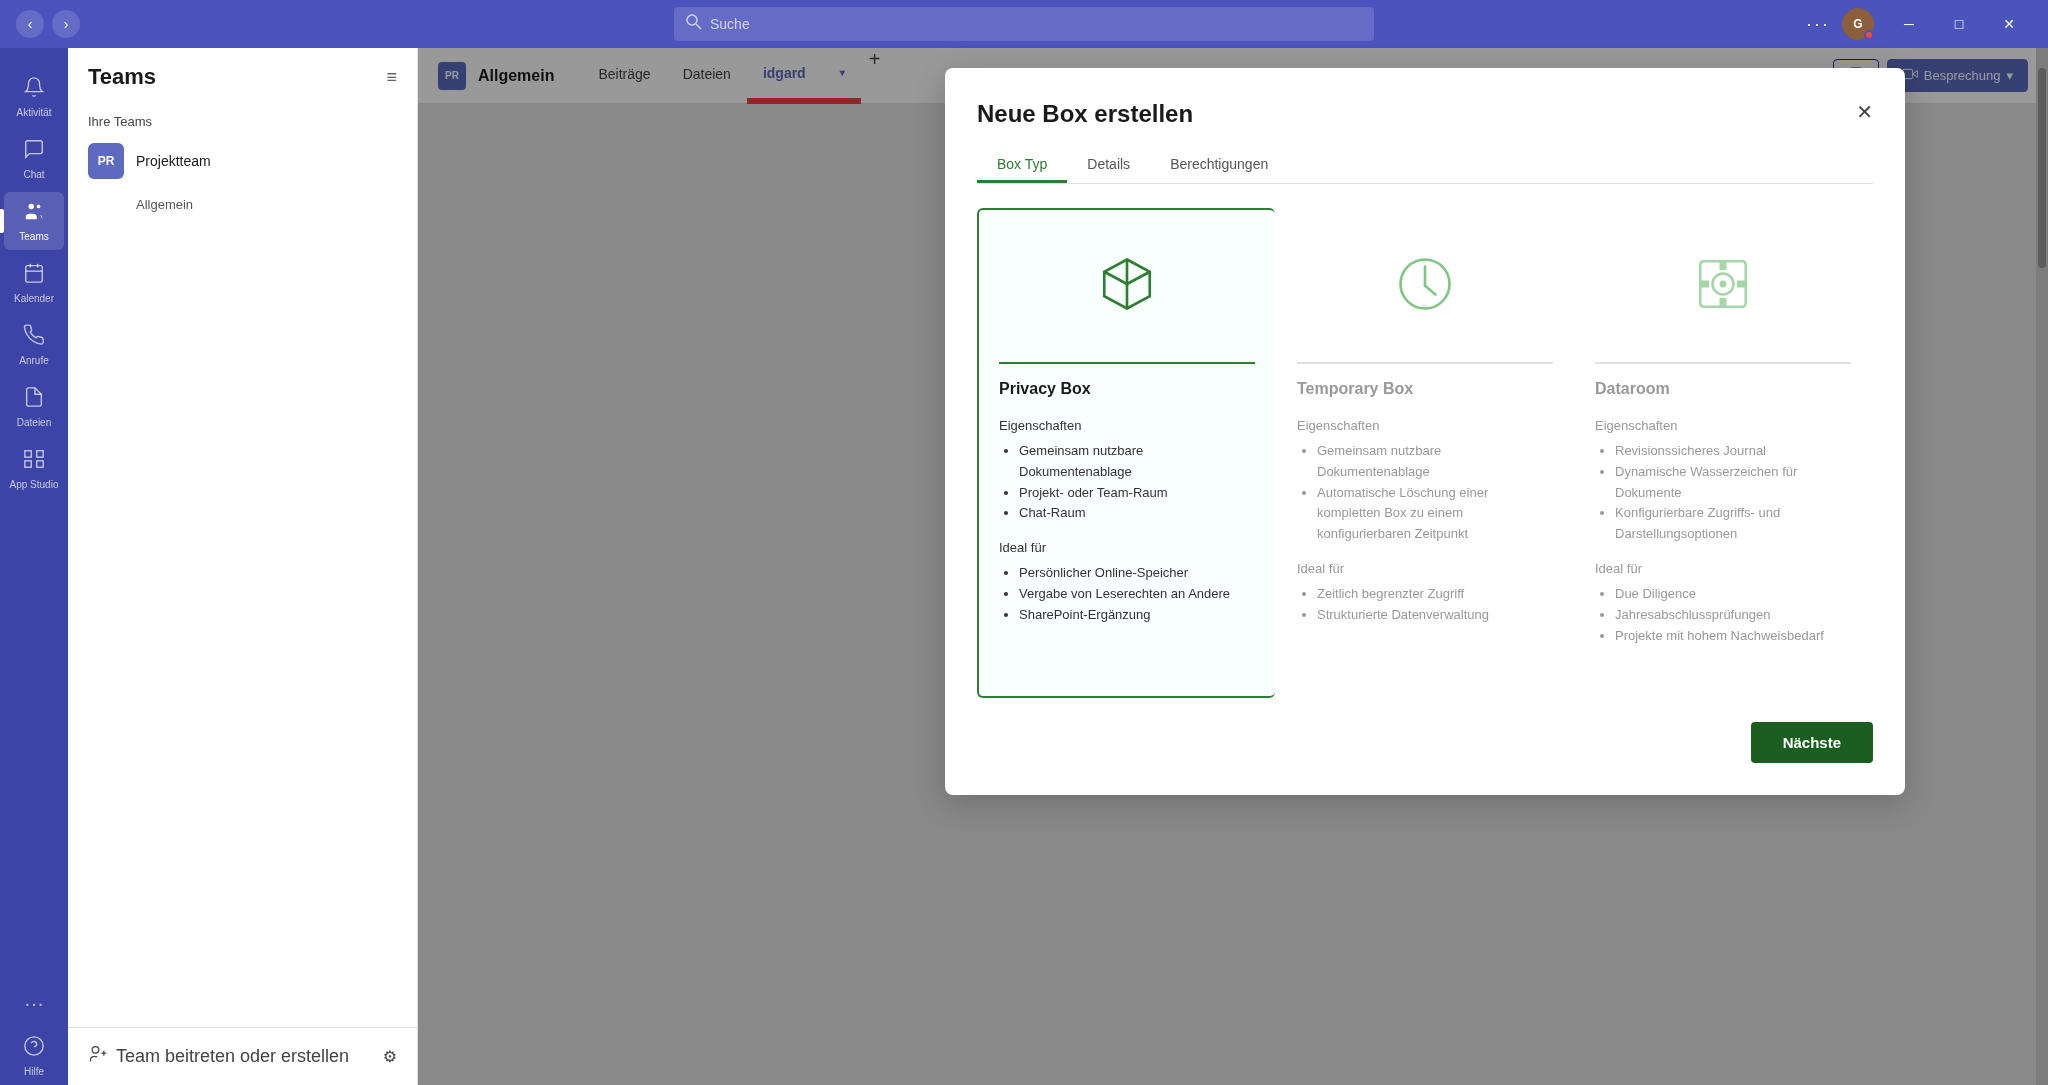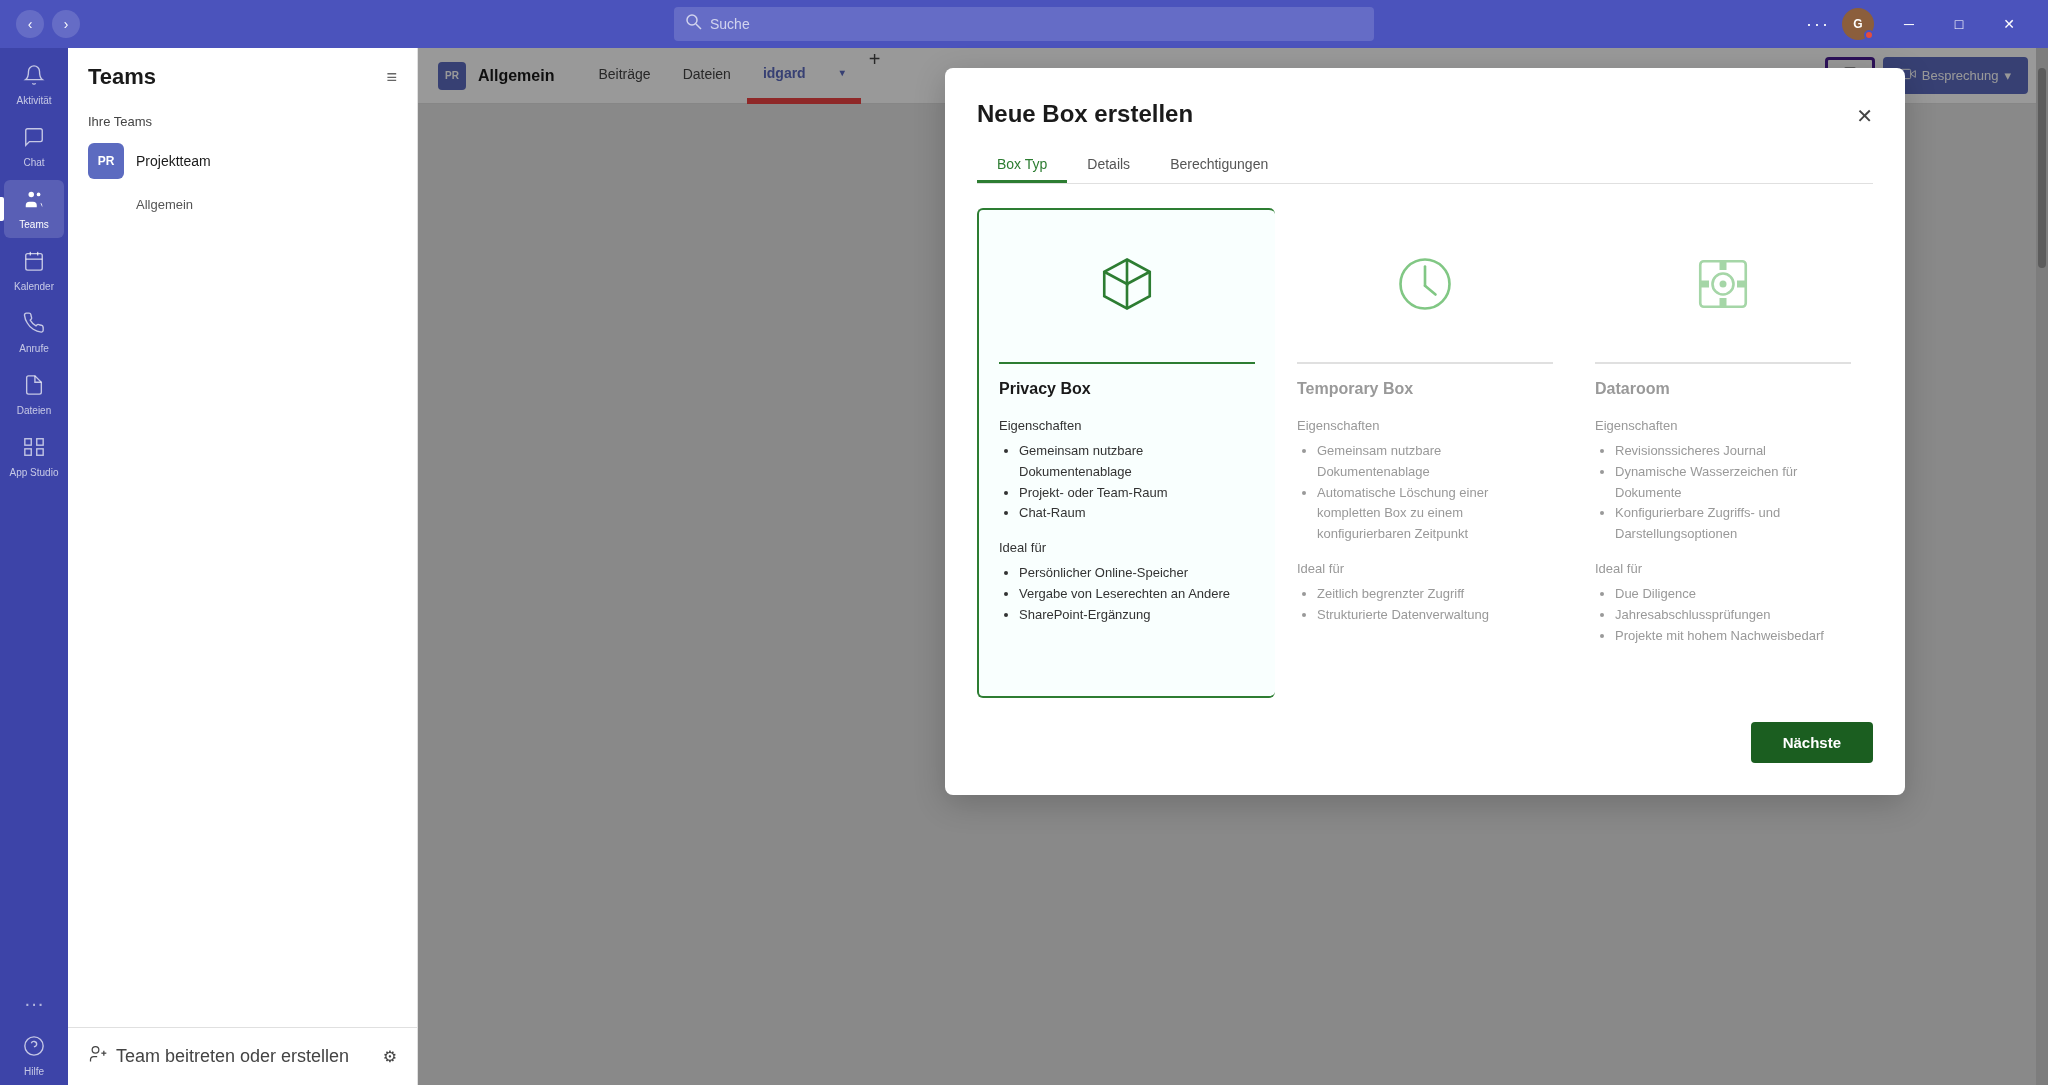--- a/index.html
+++ b/index.html
@@ -51,21 +51,21 @@
     
     .main-layout { display: flex; height: calc(1085px - 48px); }
 
     
     .icon-sidebar {
       width: 68px;
       background: #3d44a8;
       display: flex;
       flex-direction: column;
       align-items: center;
-      padding-top: 8px;
+      padding-top: 20px;
       gap: 4px;
     }
     .sidebar-item {
       width: 60px;
       display: flex; flex-direction: column; align-items: center;
       padding: 8px 4px;
       border-radius: 6px;
       cursor: pointer;
       color: rgba(255,255,255,0.7);
       font-size: 10px;
@@ -148,21 +148,21 @@
     .channel-name { font-size: 16px; font-weight: 600; color: #1a1a1a; }
     .channel-tabs { display: flex; gap: 0; margin-left: 16px; }
     .channel-tab { padding: 0 16px; height: 56px; display: flex; align-items: center; font-size: 14px; color: #444; cursor: pointer; border-bottom: 3px solid transparent; }
     .channel-tab.active { color: #5c6bc0; border-bottom: 6px solid #ef4444; font-weight: 600; gap: 34px; }
     .channel-tab-user { display: flex; align-items: center; gap: 4px; }
     .caret { font-size: 10px; }
     .channel-add-tab { color: #444; font-size: 20px; cursor: pointer; padding: 0 8px; }
     .channel-header-right { margin-left: auto; display: flex; align-items: center; gap: 8px; }
     .channel-action-btn {
       padding: 6px 14px;
-      border: 3px solid #4c1d95;
+      border: 1px solid #4c1d95;
       background: white; border-radius: 4px;
       display: flex; align-items: center; gap: 6px;
       cursor: pointer; font-size: 13px; color: #333;
     }
     .meet-btn { background: #5c6bc0; color: white; border-color: #5c6bc0; }
     .meet-icon { font-size: 14px; }
 
     
     .overlay {
       position: absolute;
@@ -175,21 +175,21 @@
     .dialog {
       position: absolute;
       top: 20px; left: 50%; transform: translateX(-30%);
       width: 960px;
       background: white;
       border-radius: 8px;
       z-index: 20;
       box-shadow: 0 8px 32px rgba(0,0,0,0.2);
       padding: 32px;
     }
-    .dialog-header { display: flex; align-items: flex-end; justify-content: space-between; margin-bottom: 20px; }
+    .dialog-header { display: flex; align-items: flex-start; justify-content: space-between; margin-bottom: 20px; }
     .dialog-title { font-size: 24px; font-weight: 600; color: #1a1a1a; }
     .dialog-close { font-size: 20px; cursor: pointer; color: #444; background: none; border: none; }
 
     
     .dialog-tabs { display: flex; gap: 0; border-bottom: 1px solid #e0e0e0; margin-bottom: 24px; }
     .dialog-tab { padding: 8px 20px; font-size: 14px; color: #555; cursor: pointer; border-bottom: 3px solid transparent; }
     .dialog-tab.active { color: #2d7d32; border-bottom: 3px solid #2d7d32; font-weight: 500; }
 
     
     .box-types { display: flex; gap: 0; }

